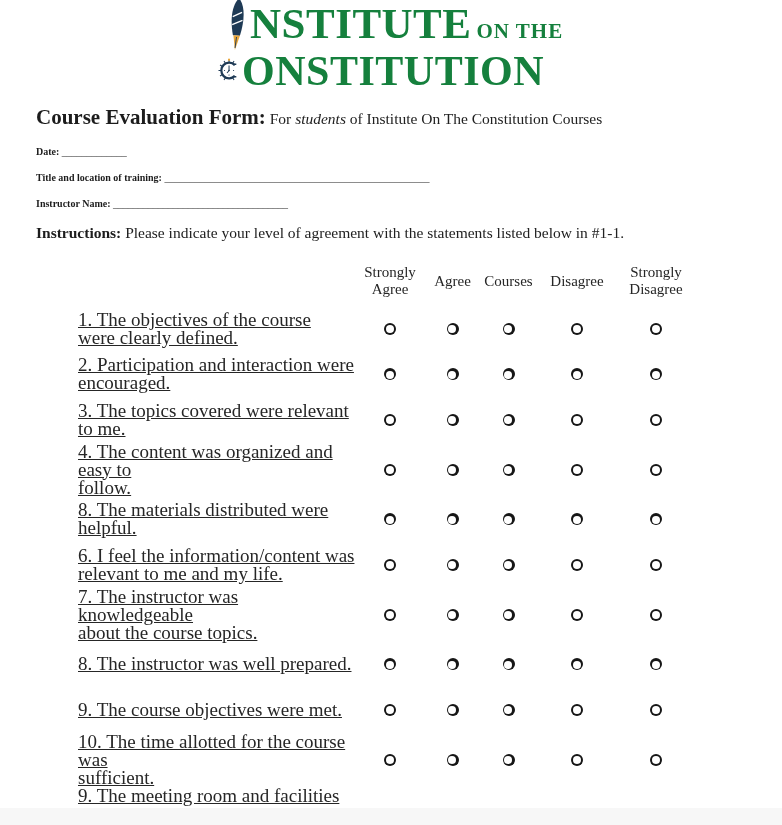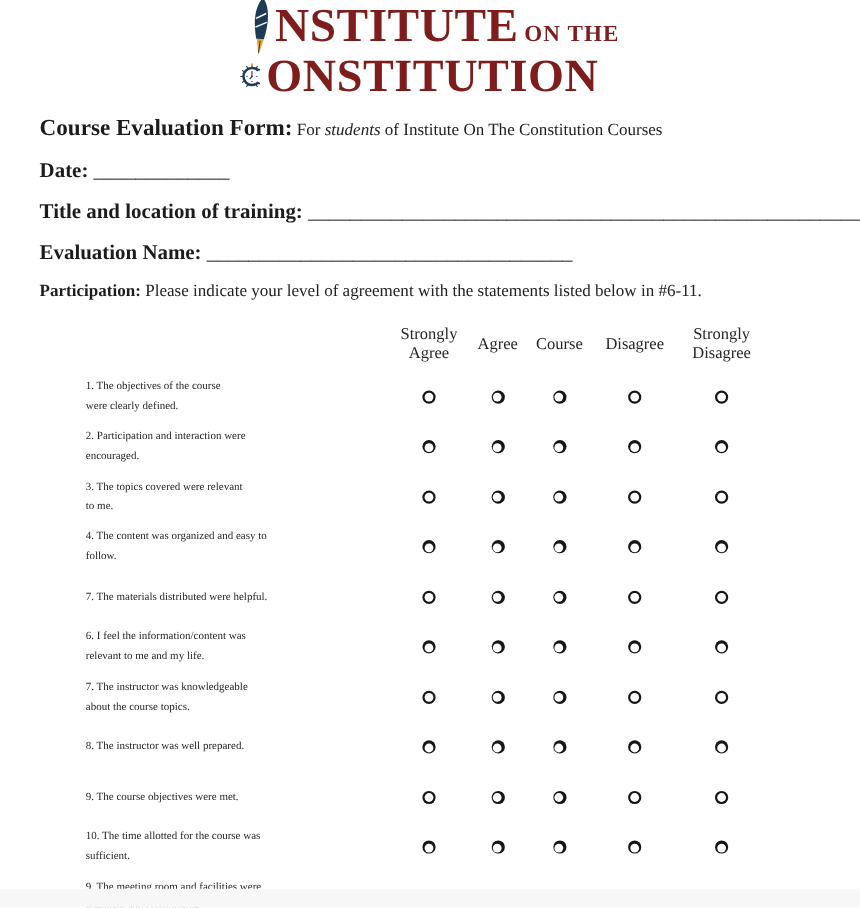--- a/index.html
+++ b/index.html
@@ -14,21 +14,21 @@
     color: #212121;
   }
 
   
   .logo {
     position: relative;
     width: 326px;
     margin: 0 auto;
     left: -10px;
     padding-top: 6px;
-    color: #7f1d1d;
+    color: #15803d;
     font-family: Liberation Serif, serif;
   }
   .logo-line1 {
     padding-left: 32px;
     font-size: 43px;
     line-height: 36px;
     font-weight: 700;
     letter-spacing: 0.5px;
     white-space: nowrap;
   }
@@ -51,21 +51,21 @@
   .quill { position: absolute; top: -3px; left: 2px; }
   .clock-icon { margin-right: 1px; margin-top: -2px; }
 
   
   .content { margin: 12px 70px 0 36px; }
 
   .title-line { font-size: 15.5px; margin-bottom: 16px; white-space: nowrap; }
   .title-main { font-size: 21px; font-weight: 700; color: #1c1c1c; }
   .em { font-style: italic; }
 
-  .field-line { font-size: 19px; margin-bottom: 15px; white-space: nowrap; }
+  .field-line { font-size: 10px; margin-bottom: 15px; white-space: nowrap; }
   .field-label, .instr-label { font-weight: 700; color: #1c1c1c; }
   .blank { letter-spacing: 0; color: #1c1c1c; }
   .instructions { font-size: 15.5px; margin-bottom: 22px; }
 
   
   .survey { margin-left: 66px; width: 630px; }
   .srow, .hrow {
     display: grid;
     grid-template-columns: 289px 70px 55px 57px 80px 78px;
     align-items: center;
@@ -74,24 +74,25 @@
   .srow { min-height: 45.5px; }
   .opt {
     text-align: center;
     font-size: 15px;
     line-height: 17px;
     white-space: pre-line;
     color: #262626;
   }
   .statement {
     padding-left: 12px;
-    font-size: 10px;
+    font-size: 19px;
     line-height: 18px;
     white-space: pre-line;
     color: #262626;
+    text-decoration: underline;
   }
   .radio-cell { display: flex; justify-content: center; align-items: center; }
   .radio {
     position: relative;
     width: 12px; height: 12px;
     background: #161616;
     border-radius: 50%;
     display: inline-block;
   }
   .radio::after {
@@ -161,38 +162,38 @@
       <span class="field-label">Date:</span>
       <span class="blank">_____________</span>
     </div>
 
     <div class="field-line">
       <span class="field-label">Title and location of training:</span>
       <span class="blank">_____________________________________________________</span>
     </div>
 
     <div class="field-line">
-      <span class="field-label">Evaluation Name:</span>
+      <span class="field-label">Instructor Name:</span>
       <span class="blank">___________________________________</span>
     </div>
 
     <div class="instructions">
-      <span class="instr-label">Participation:</span>
-      <span>Please indicate your level of agreement with the statements listed below in #6-11.</span>
+      <span class="instr-label">Instructions:</span>
+      <span>Please indicate your level of agreement with the statements listed below in #1-1.</span>
     </div>
   </div>
 
   <div class="survey">
 
     <div class="hrow">
       <div></div>
       <div class="opt">Strongly
 Agree</div>
       <div class="opt">Agree</div>
-      <div class="opt">Course</div>
+      <div class="opt">Courses</div>
       <div class="opt">Disagree</div>
       <div class="opt">Strongly
 Disagree</div>
     </div>
 
     <div class="srow">
       <div class="statement">1. The objectives of the course
 were clearly defined.</div>
       <div class="radio-cell">
           <span class="radio"></span>
@@ -265,21 +266,21 @@
         </div>
       <div class="radio-cell">
           <span class="radio"></span>
         </div>
       <div class="radio-cell">
           <span class="radio"></span>
         </div>
     </div>
 
     <div class="srow">
-      <div class="statement">7. The materials distributed were helpful.</div>
+      <div class="statement">8. The materials distributed were helpful.</div>
       <div class="radio-cell">
           <span class="radio"></span>
         </div>
       <div class="radio-cell">
           <span class="radio"></span>
         </div>
       <div class="radio-cell">
           <span class="radio"></span>
         </div>
       <div class="radio-cell">

